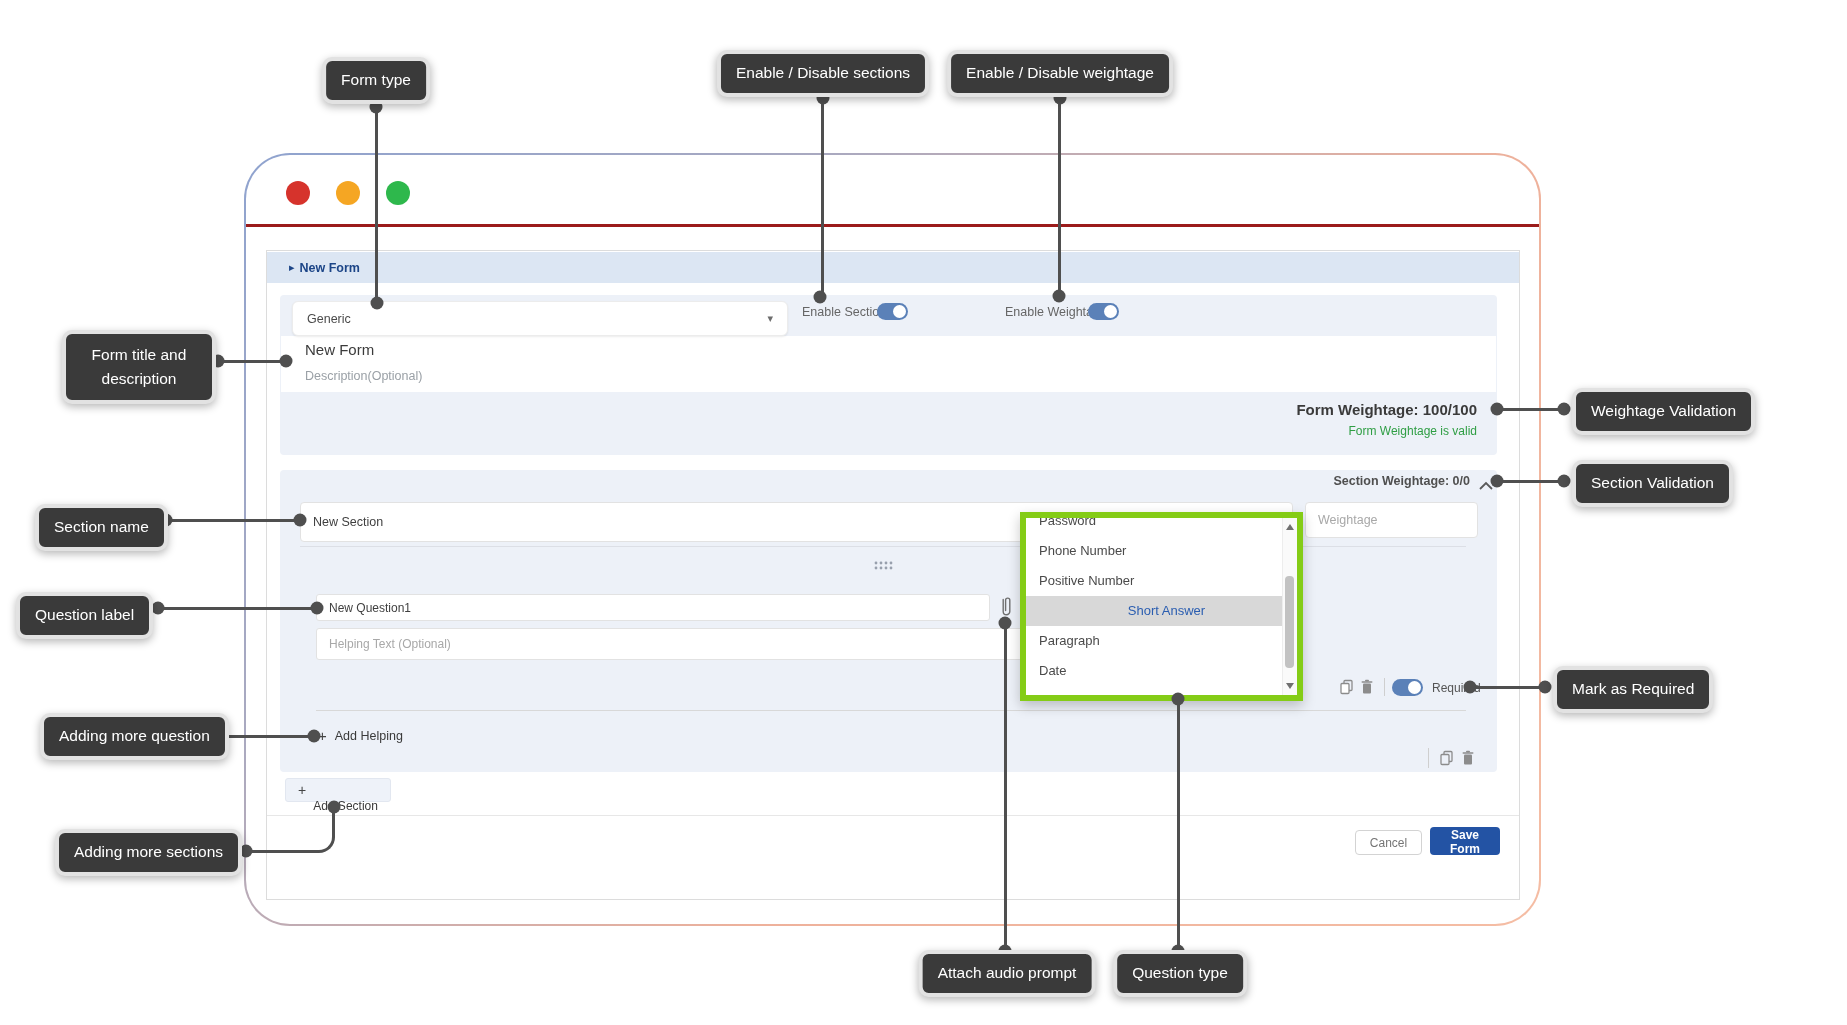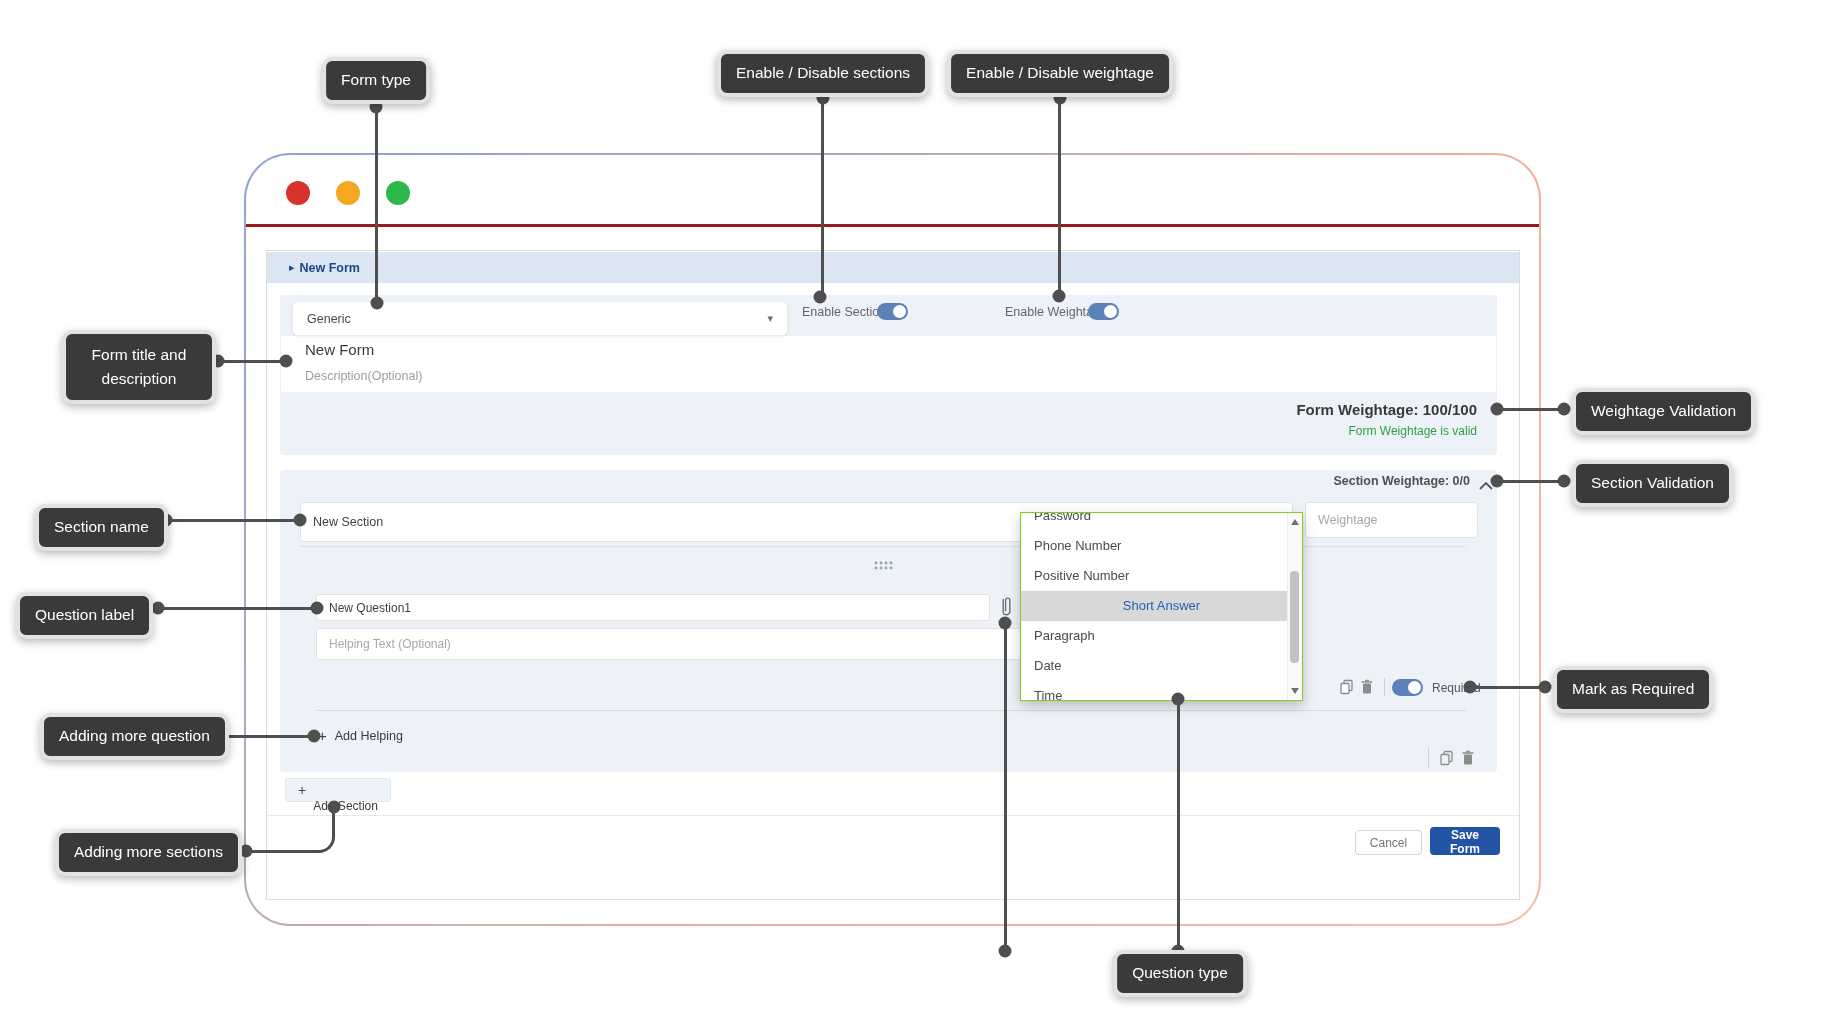--- a/index.html
+++ b/index.html
@@ -73,21 +73,21 @@
                font-family:"Liberation Sans",sans-serif;}
   .add-section .plus{font-size:14px;color:#444;}
   .add-section .as-label{font-size:12px;color:#3a3a3a;margin-top:32px;}
   .footer-divider{position:absolute;left:267px;top:815px;width:1252px;height:1px;background:#e7e7e7;z-index:4;}
   .btn-cancel{position:absolute;left:1355px;top:830px;width:67px;height:25px;background:#fff;border:1px solid #d3d3d3;
               border-radius:4px;color:#757575;font-size:12px;z-index:6;cursor:pointer;font-family:"Liberation Sans",sans-serif;}
   .btn-save{position:absolute;left:1430px;top:827px;width:70px;height:28px;background:var(--save-blue,#2353a4);border:none;
             border-radius:4px;color:#fff;font-size:12px;font-weight:bold;z-index:6;cursor:pointer;font-family:"Liberation Sans",sans-serif;}
 
   
-  .dropdown{position:absolute;left:1020px;top:512px;width:283px;height:189px;background:#fff;border:1px solid #84cc16;
+  .dropdown{position:absolute;left:1020px;top:512px;width:283px;height:189px;background:#fff;border:6px solid #84cc16;
             box-shadow:0 5px 12px rgba(0,0,0,.22);z-index:8;overflow:hidden;box-sizing:border-box;}
   .opt{position:absolute;left:0;width:268px;height:30px;line-height:30px;padding-left:13px;font-size:13px;color:#4a4a4a;
        box-sizing:border-box;cursor:pointer;}
   .opt.selected{background:#d8d8d8;color:#2a5db0;}
   .dd-scroll{position:absolute;right:0;top:0;width:14px;height:100%;background:#fafafa;border-left:1px solid #ededed;z-index:9;}
   .dd-up{position:absolute;left:3px;top:6px;width:0;height:0;border-left:4px solid transparent;border-right:4px solid transparent;
          border-bottom:6px solid #707070;cursor:pointer;}
   .dd-down{position:absolute;left:3px;bottom:6px;width:0;height:0;border-left:4px solid transparent;border-right:4px solid transparent;
            border-top:6px solid #707070;cursor:pointer;}
   .dd-thumb{position:absolute;left:2px;top:58px;width:9px;height:92px;background:#c2c2c2;border-radius:4px;cursor:pointer;}
@@ -305,19 +305,20 @@
   <div class="callout" style="left:1572px;top:460px;">Section Validation</div>
 
   <span class="cdot" style="left:1470px;top:687px;"></span>
   <div class="hline" style="left:1470px;top:686px;width:75px;"></div>
   <span class="cdot" style="left:1545px;top:687px;"></span>
   <div class="callout" style="left:1553px;top:666px;">Mark as Required</div>
 
   <span class="cdot" style="left:1005px;top:623px;"></span>
   <div class="vline" style="left:1004px;top:623px;height:329px;"></div>
   <span class="cdot" style="left:1005px;top:951px;"></span>
+  <div class="callout center" style="left:1007px;top:950px;">Attach audio prompt</div>
 
   <span class="cdot" style="left:1178px;top:699px;"></span>
   <div class="vline" style="left:1177px;top:699px;height:253px;"></div>
   <span class="cdot" style="left:1178px;top:951px;"></span>
   <div class="callout center" style="left:1180px;top:950px;">Question type</div>
 
 </div>
 
 </body></html>

